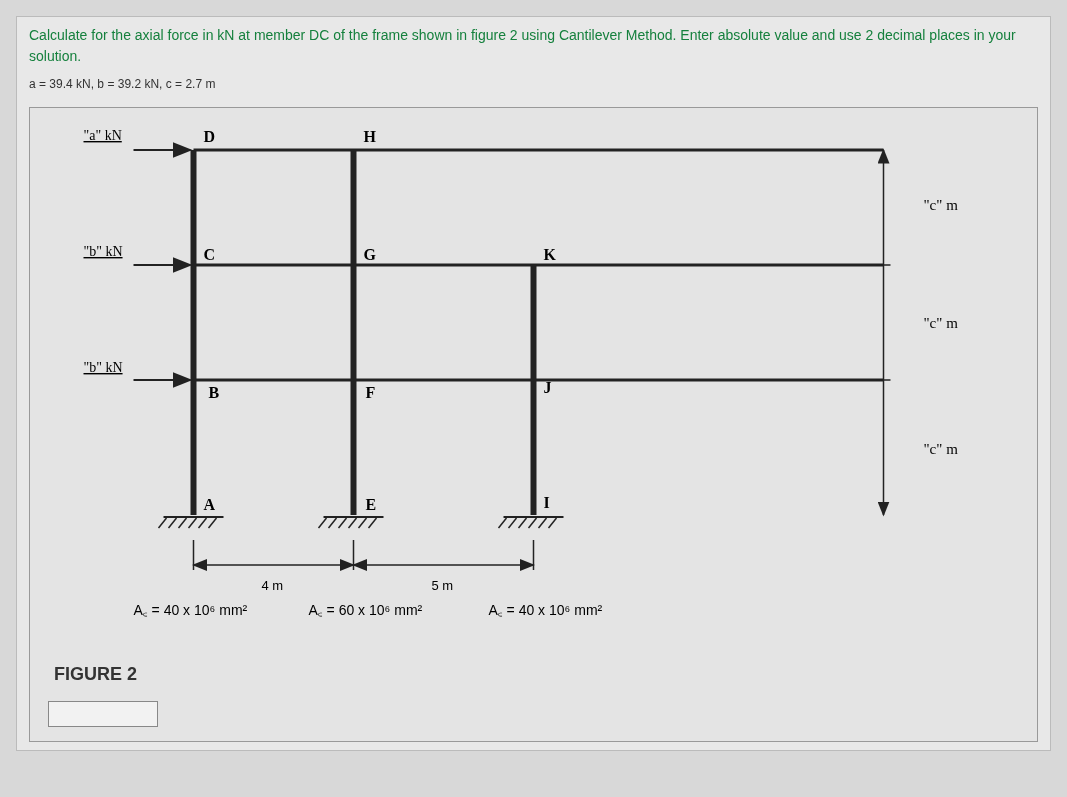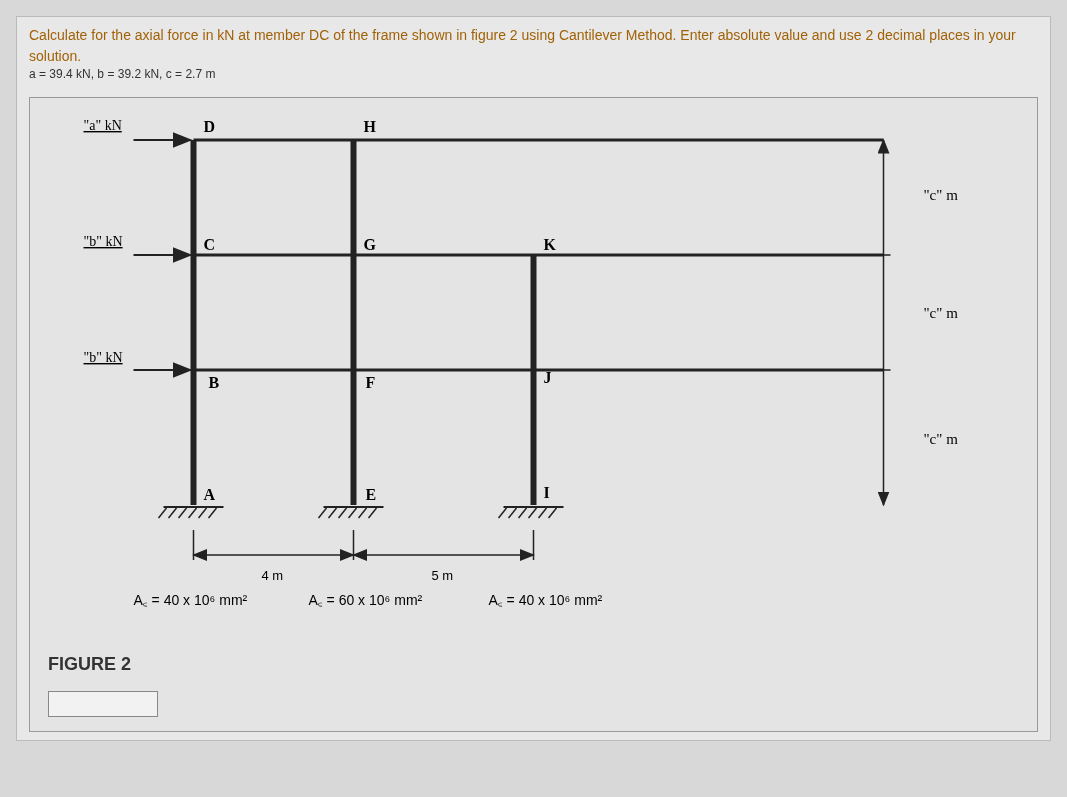--- a/index.html
+++ b/index.html
@@ -10,22 +10,23 @@
     background: #d8d8d8;
     color: #333;
   }
   .page {
     background: #e8e8e8;
     padding: 8px 12px;
     border: 1px solid #bbb;
   }
   .question-text {
     font-size: 14px;
-    color: #a16207;
+    color: #15803d;
     line-height: 1.5;
+    margin-bottom: 10px;
   }
   .params {
     font-size: 12px;
     color: #333;
     margin-bottom: 16px;
   }
   .figure-wrap {
     border: 1px solid #999;
     background: #e4e4e4;
     padding: 12px 18px 14px 18px;
@@ -35,20 +36,21 @@
   .diagram-area {
     position: relative;
     width: 100%;
     height: 540px;
   }
   svg { overflow: visible; }
   .fig-label {
     font-size: 18px;
     font-weight: bold;
     margin-top: 4px;
+    margin-left: 6px;
   }
   .answer-box {
     margin-top: 16px;
     width: 110px;
     height: 26px;
     border: 1px solid #888;
     background: #f2f2f2;
     padding: 2px 4px;
     font-size: 13px;
   }

